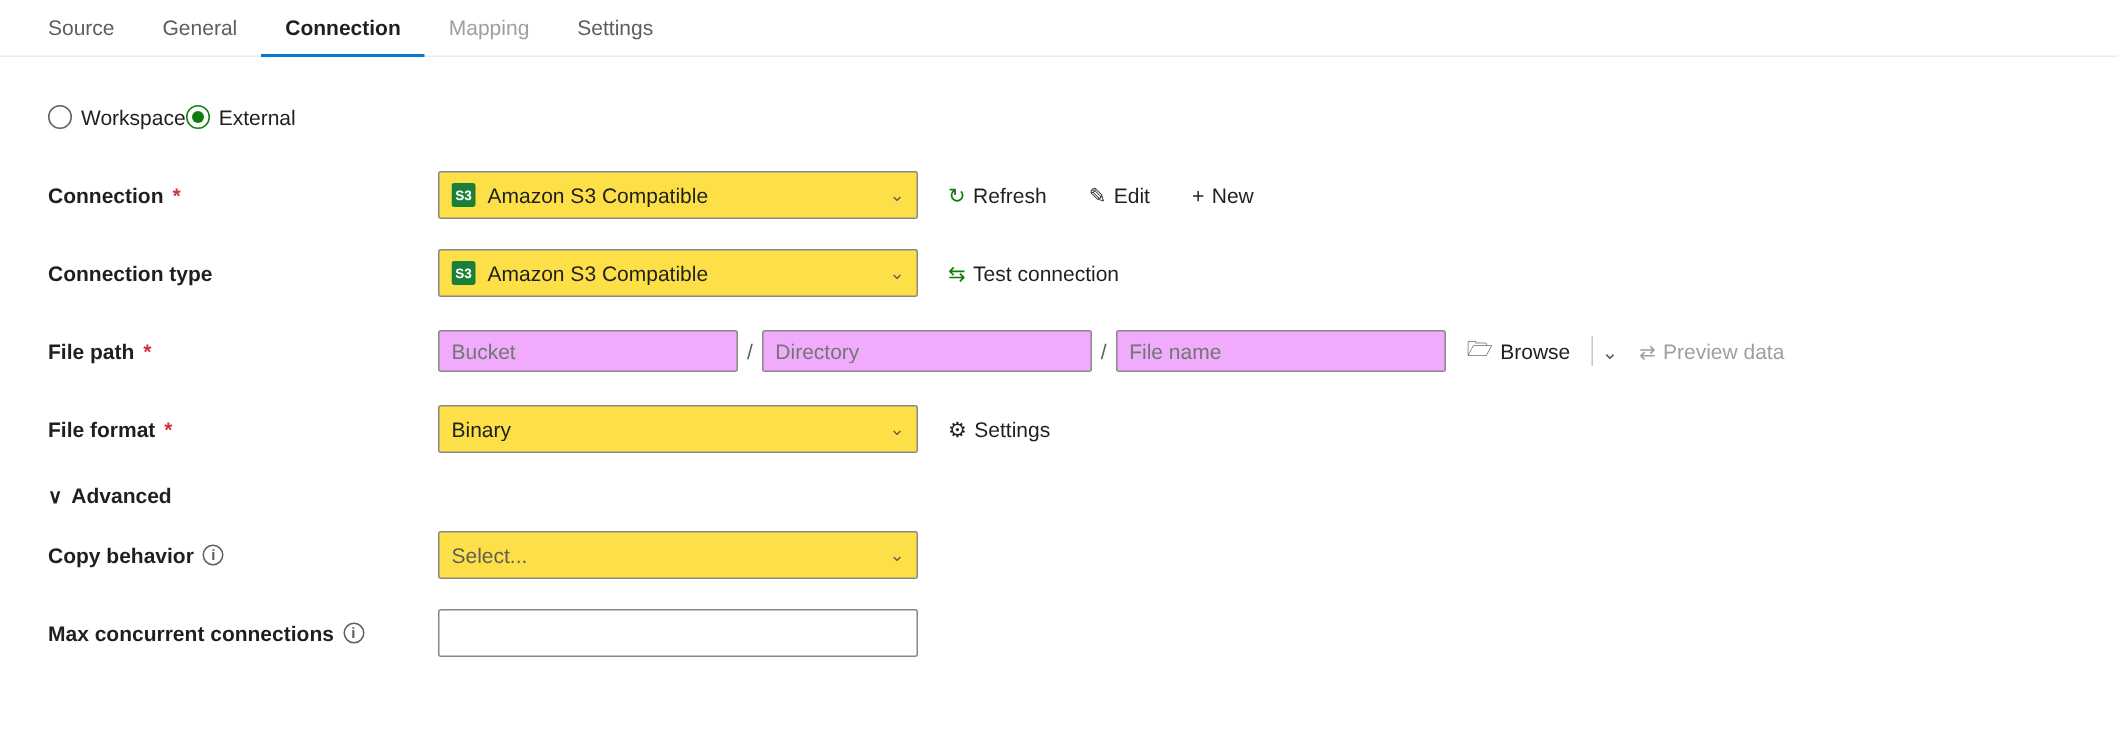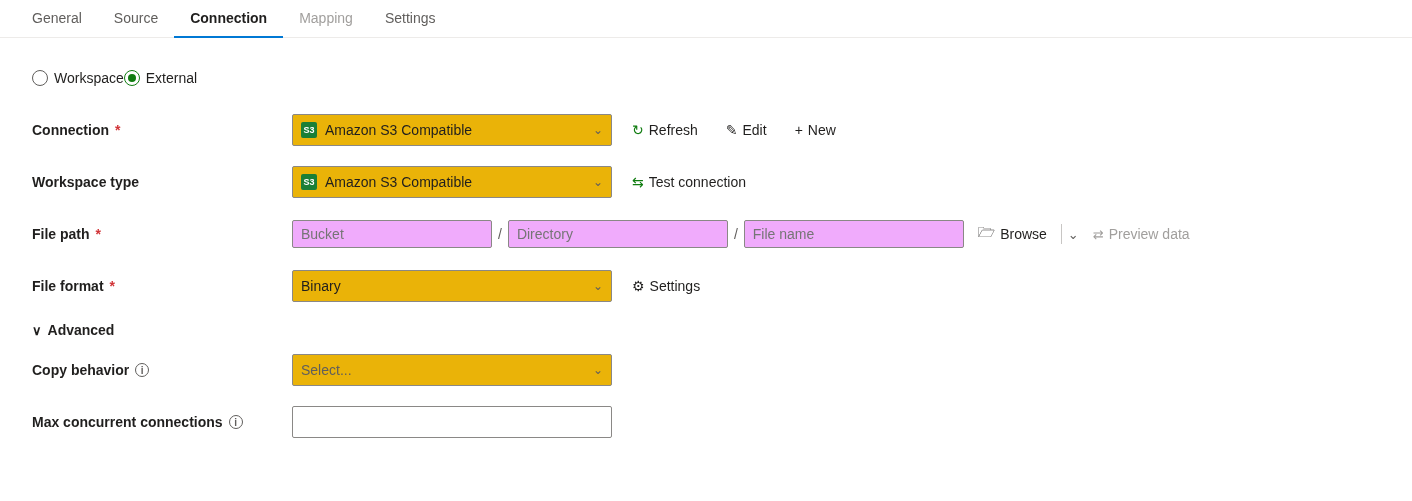--- a/index.html
+++ b/index.html
@@ -104,21 +104,21 @@
 
     .select-dropdown {
       display: flex;
       align-items: center;
       justify-content: space-between;
       border: 1px solid #8a8886;
       border-radius: 2px;
       padding: 4px 8px;
       width: 320px;
       cursor: pointer;
-      background: #eab308;
+      background: #fde047;
       height: 32px;
     }
 
     .select-content {
       display: flex;
       align-items: center;
       gap: 8px;
       flex: 1;
       overflow: hidden;
     }
@@ -254,22 +254,22 @@
       font-size: 14px;
       background: #fff;
       outline: none;
     }
   </style>
 </head>
 <body>
 
 <div>
   <div class="tabs">
+    <div class="tab">Source</div>
     <div class="tab">General</div>
-    <div class="tab">Source</div>
     <div class="tab active">Connection</div>
     <div class="tab disabled">Mapping</div>
     <div class="tab">Settings</div>
   </div>
 </div>
 
 <div class="content">
 
   <div class="form-row">
     <div class="form-controls">
@@ -312,21 +312,21 @@
       </button>
       <button class="action-btn">
         <span class="icon">+</span>
         <span>New</span>
       </button>
     </div>
   </div>
 
   <div class="form-row">
     <div class="form-label">
-      <span>Workspace type</span>
+      <span>Connection type</span>
     </div>
     <div class="form-controls">
       <div class="select-dropdown">
         <div class="select-content">
           <div class="s3-icon">S3</div>
           <span>Amazon S3 Compatible</span>
         </div>
         <span class="chevron-down">⌄</span>
       </div>
       <button class="action-btn">

